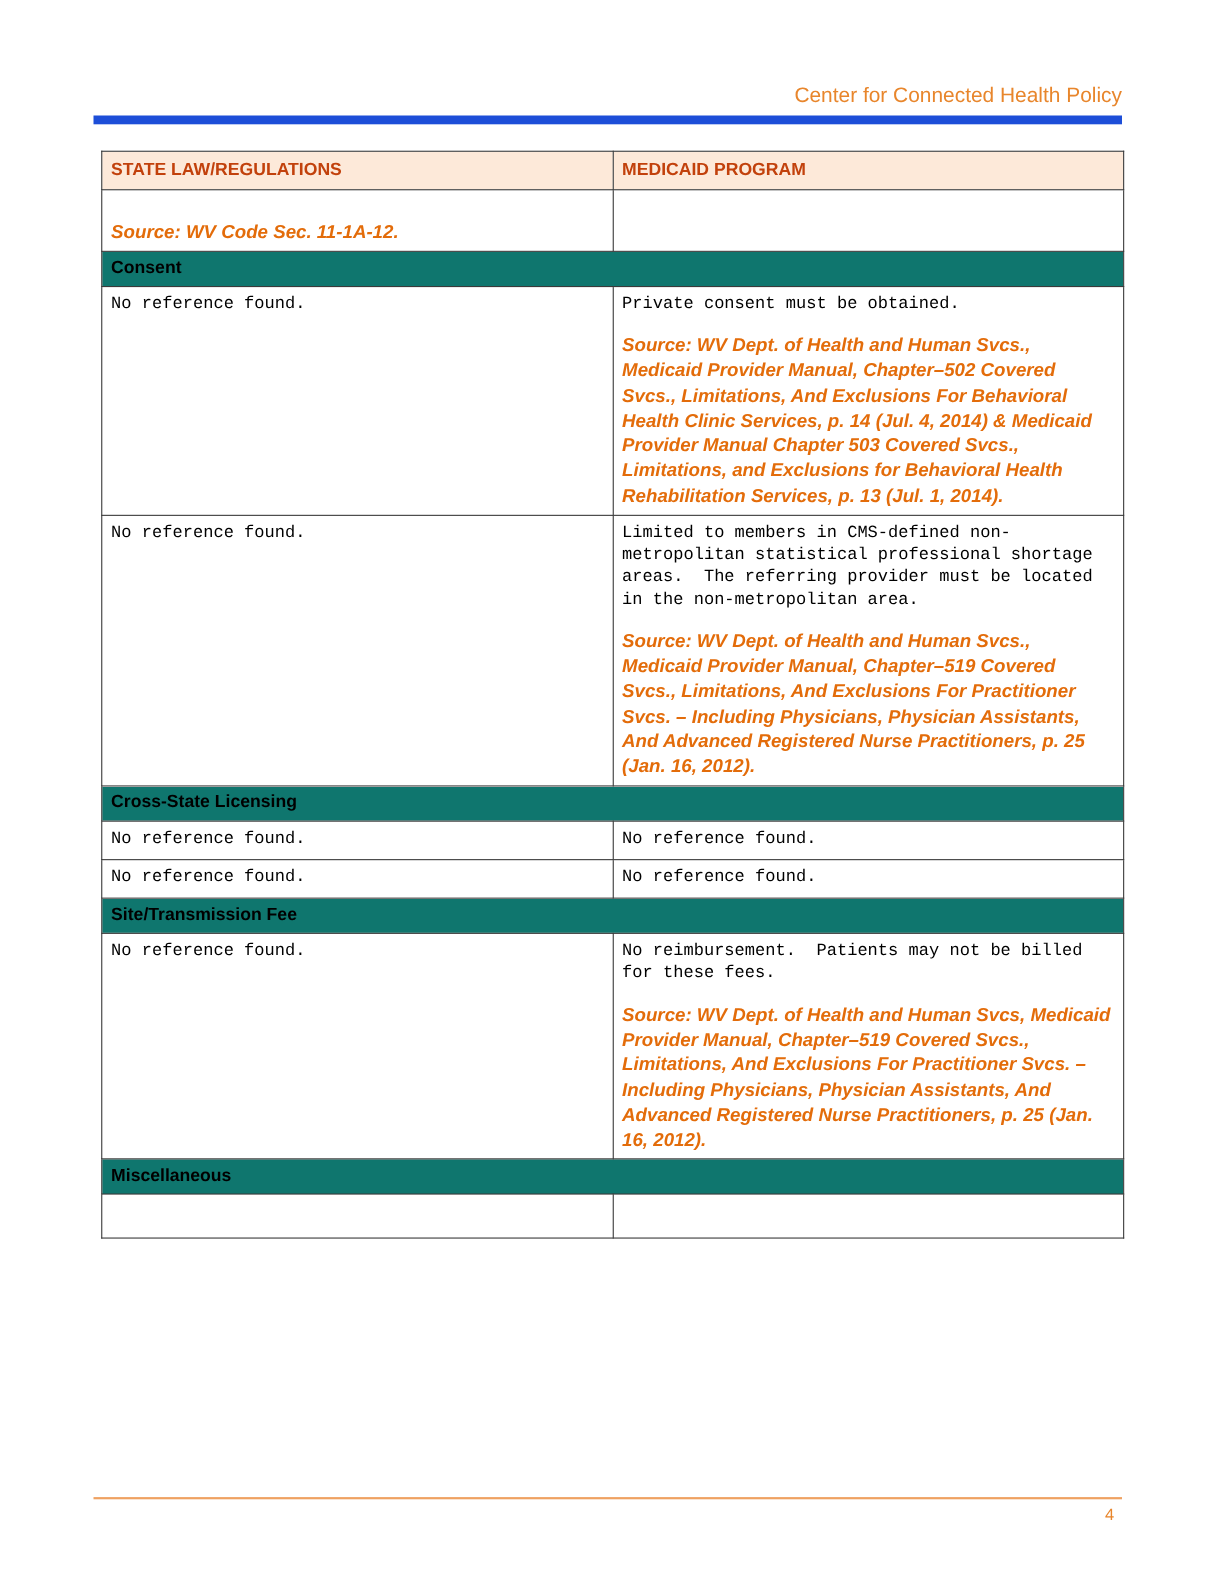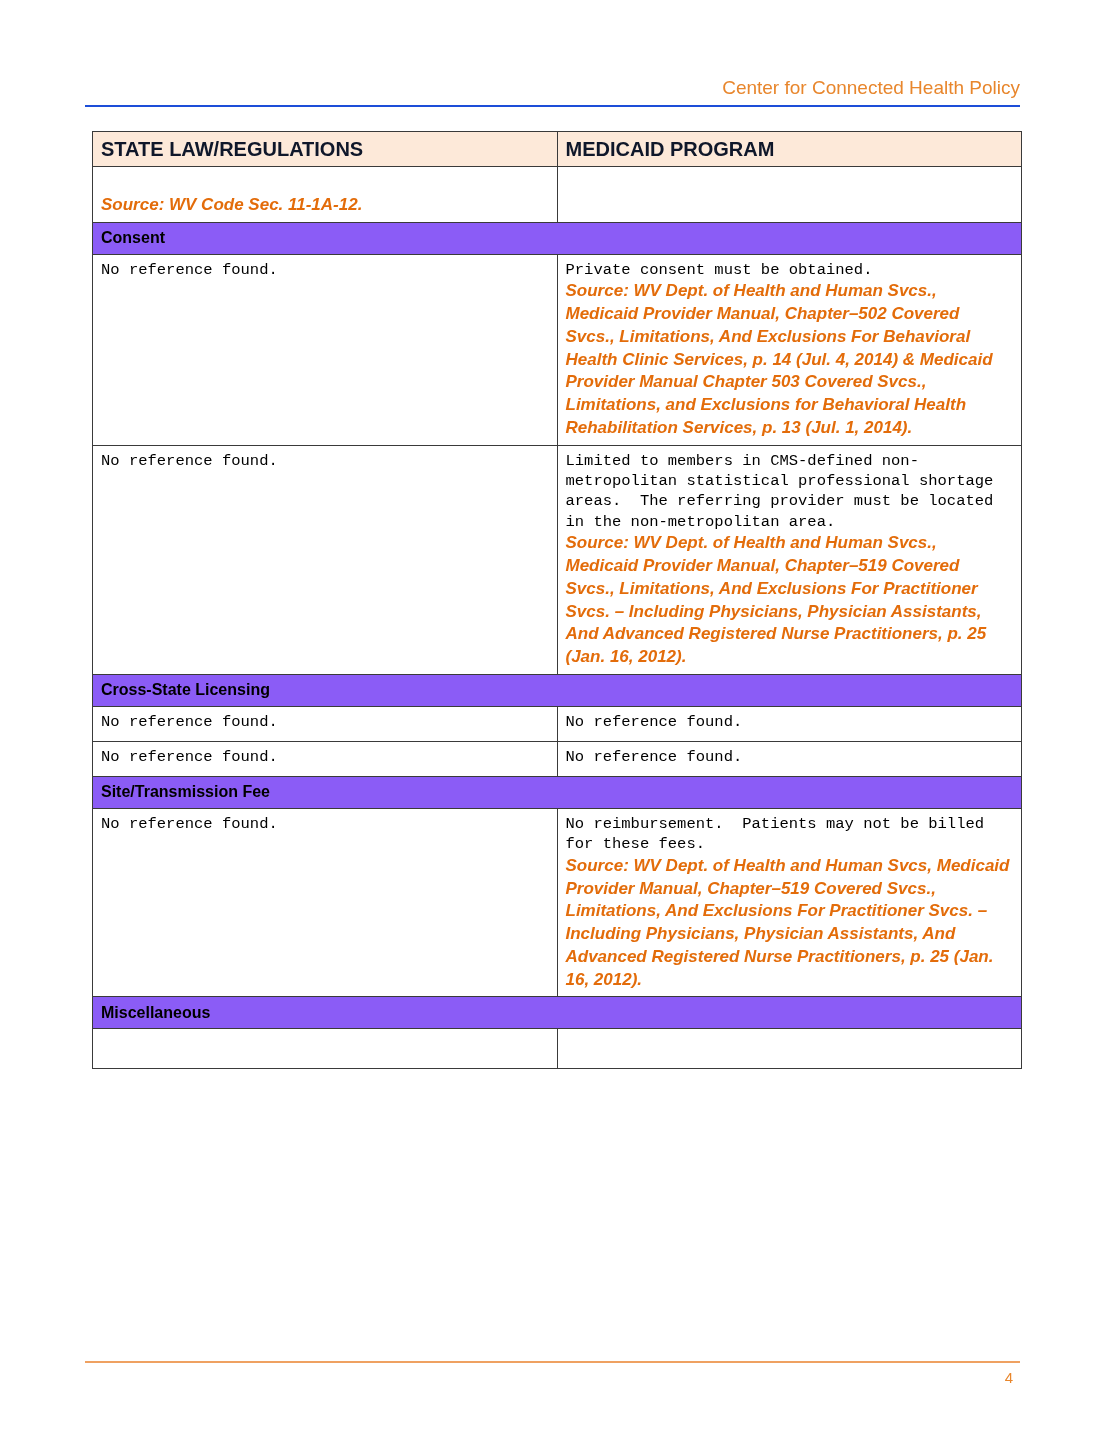--- a/index.html
+++ b/index.html
@@ -1,48 +1,48 @@
 <!DOCTYPE html>
 <html><head>
 <meta charset="utf-8">
 <style>
   html,body { margin:0; padding:0; background:#ffffff; }
   .page {
     position:relative; width:1105px; height:1430px; background:#ffffff;
     font-family:"Liberation Sans", sans-serif; color:#000; overflow:hidden;
   }
   .content { padding:0 85px; }
-  .header { border-bottom:2px solid #1d4ed8; padding-bottom:5px; }
+  .header { border-bottom:8px solid #1d4ed8; padding-bottom:5px; }
   .header-title {
     padding-top:76px; text-align:right; color:#E8862C;
     font-size:19px; line-height:24px;
   }
   table.policy-table {
     border-collapse:collapse; table-layout:fixed;
     width:930px; margin:24px 0 0 7px;
   }
   .policy-table th, .policy-table td {
     border:1px solid #3a3a3a; box-sizing:border-box;
     vertical-align:top; padding:5px 8px; overflow:hidden;
   }
   .policy-table col { width:50%; }
   .policy-table th {
-    background:#FDE9D9; color:#0f172a; font-size:20px; font-weight:bold;
+    background:#FDE9D9; color:#c2410c; font-size:16px; font-weight:bold;
     text-align:left; height:35px; vertical-align:middle;
   }
   tr.section-row td {
-    background:#8b5cf6; font-weight:bold; font-size:16px;
+    background:#0f766e; font-weight:bold; font-size:16px;
     vertical-align:middle; height:32px; padding-top:3px; padding-bottom:3px;
   }
   .body-text { margin:0; font-size:15.5px; line-height:1.32; white-space:pre-wrap;font-family:Liberation Mono, monospace; }
   .source {
     margin:0; color:#E36C0A; font-weight:bold; font-style:italic;
     font-size:17px; line-height:1.34; white-space:pre-wrap;
   }
-  .source.gap { }
+  .source.gap { margin-top:17px; }
   .intro-source { margin-top:22px; }
   tr.row-intro td    { height:51px; }
   tr.row-consent td  { height:157px; }
   tr.row-location td { height:182px; }
   tr.row-simple td   { height:35px; }
   tr.row-site td     { height:161px; }
   tr.row-empty td    { height:40px; }
   .footer {
     position:absolute; top:1361px; left:85px; right:85px;
     border-top:2px solid #EFA161;

